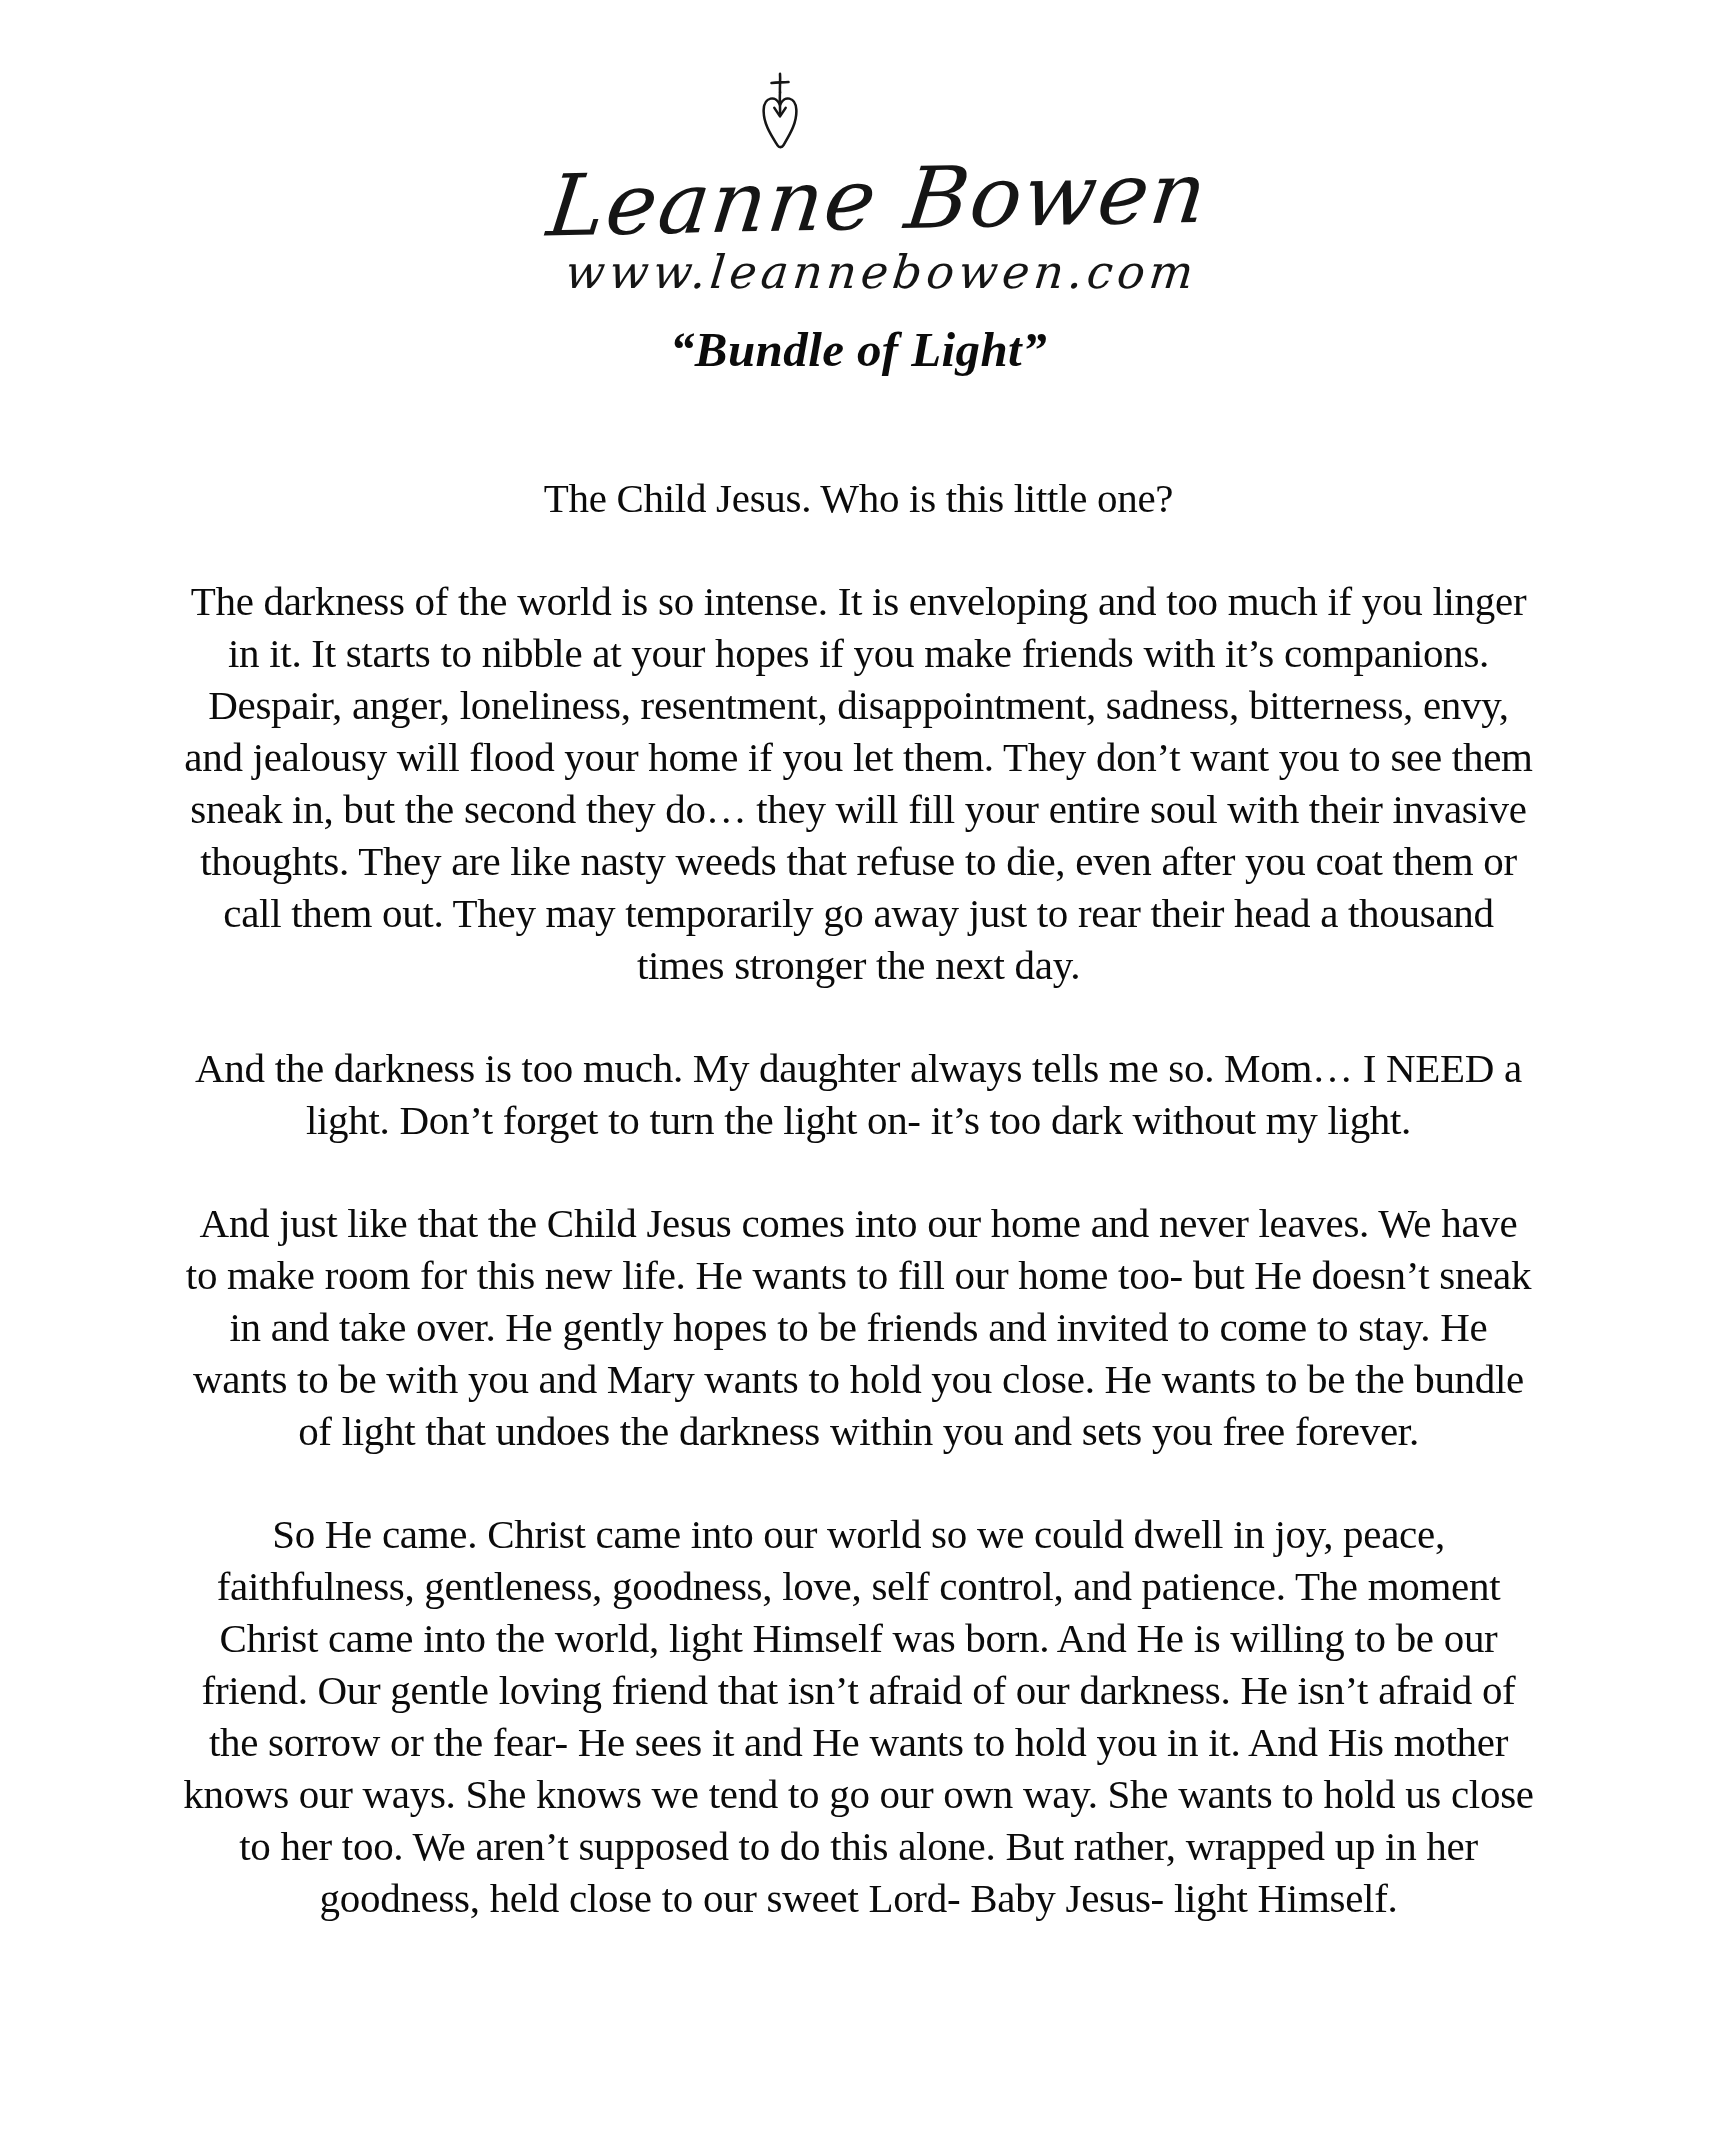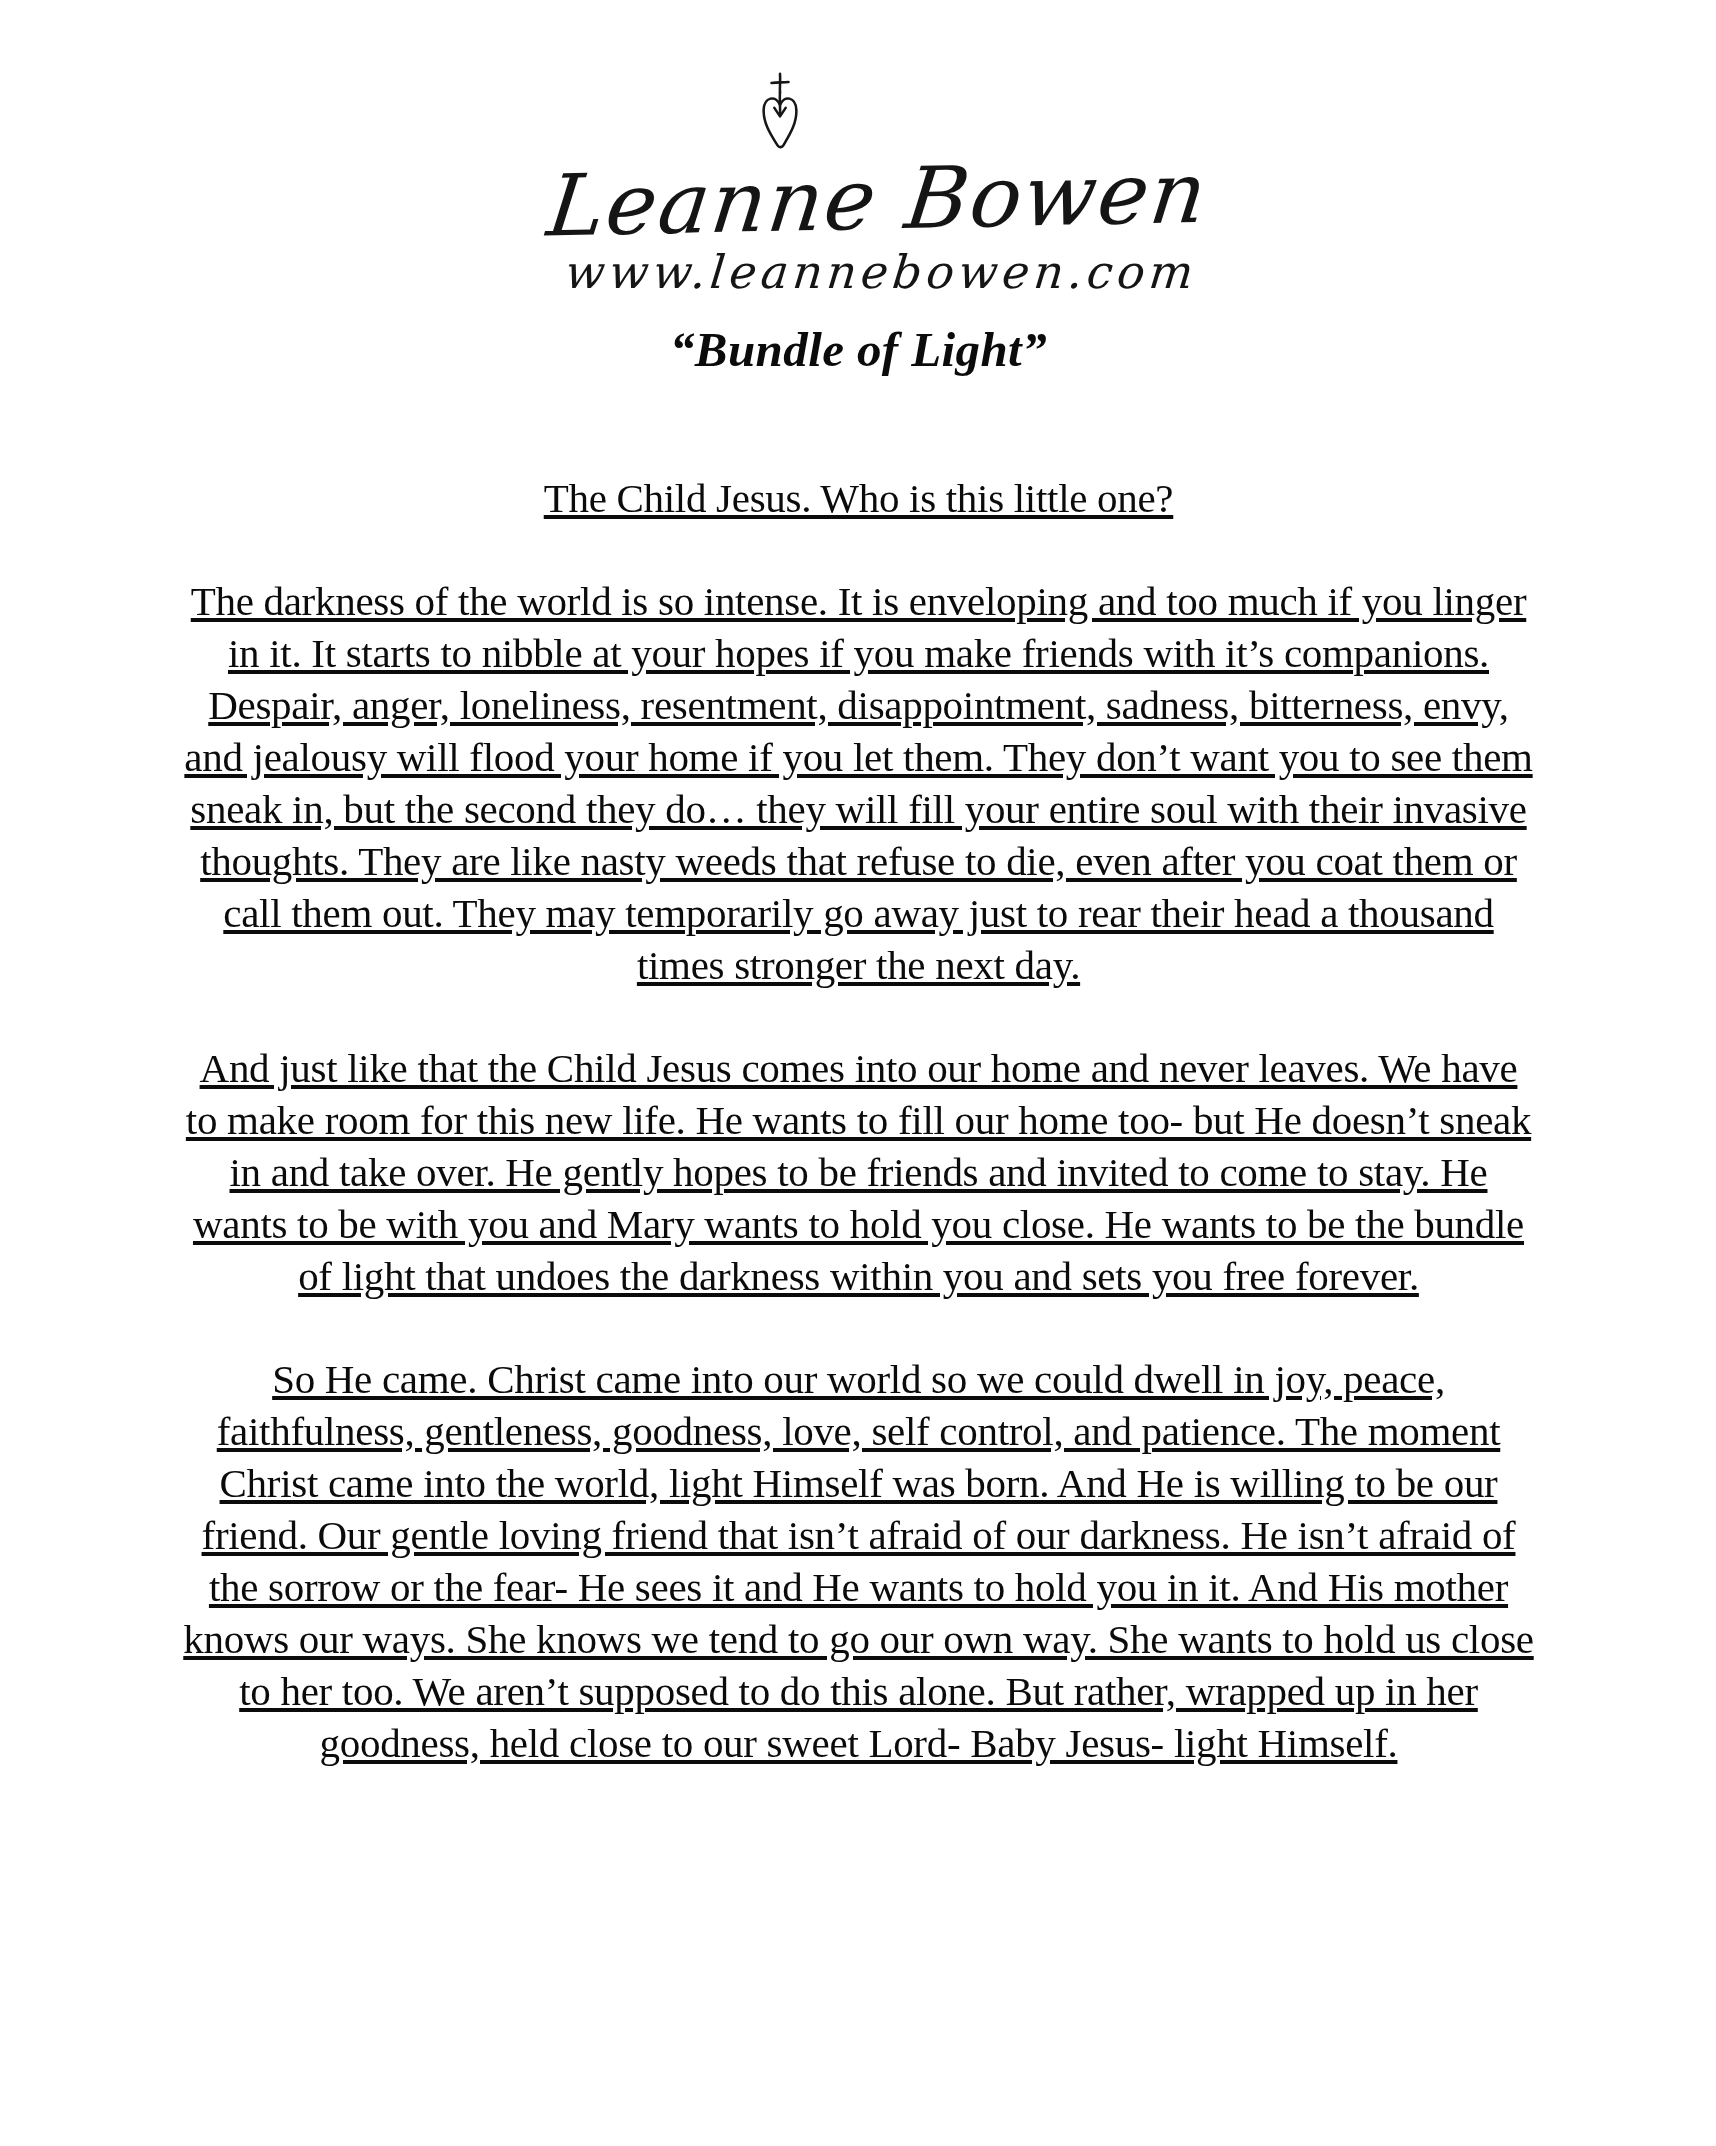--- a/index.html
+++ b/index.html
@@ -64,21 +64,20 @@
     margin: 0 auto;
     padding-top: 62px;
     text-align: center;
     font-size: 41px;
     line-height: 52px;
     letter-spacing: -0.3px;
   }
   .para {
     white-space: pre-line;
     margin: 0 0 51px 0;
-    text-decoration: underline;
   }
   .subtitle {
     margin-bottom: 51px;
   }
 </style>
 </head>
 <body>
 
 <div class="page">
 
@@ -111,20 +110,22 @@
 
     <div class="para">The darkness of the world is so intense. It is enveloping and too much if you linger
 in it. It starts to nibble at your hopes if you make friends with it’s companions.
 Despair, anger, loneliness, resentment, disappointment, sadness, bitterness, envy,
 and jealousy will flood your home if you let them. They don’t want you to see them
 sneak in, but the second they do… they will fill your entire soul with their invasive
 thoughts. They are like nasty weeds that refuse to die, even after you coat them or
 call them out. They may temporarily go away just to rear their head a thousand
 times stronger the next day.</div>
 
+    <div class="para">And the darkness is too much. My daughter always tells me so. Mom… I NEED a
+light. Don’t forget to turn the light on- it’s too dark without my light.</div>
 
 
     <div class="para">And just like that the Child Jesus comes into our home and never leaves. We have
 to make room for this new life. He wants to fill our home too- but He doesn’t sneak
 in and take over. He gently hopes to be friends and invited to come to stay. He
 wants to be with you and Mary wants to hold you close. He wants to be the bundle
 of light that undoes the darkness within you and sets you free forever.</div>
 
     <div class="para">So He came. Christ came into our world so we could dwell in joy, peace,
 faithfulness, gentleness, goodness, love, self control, and patience. The moment

